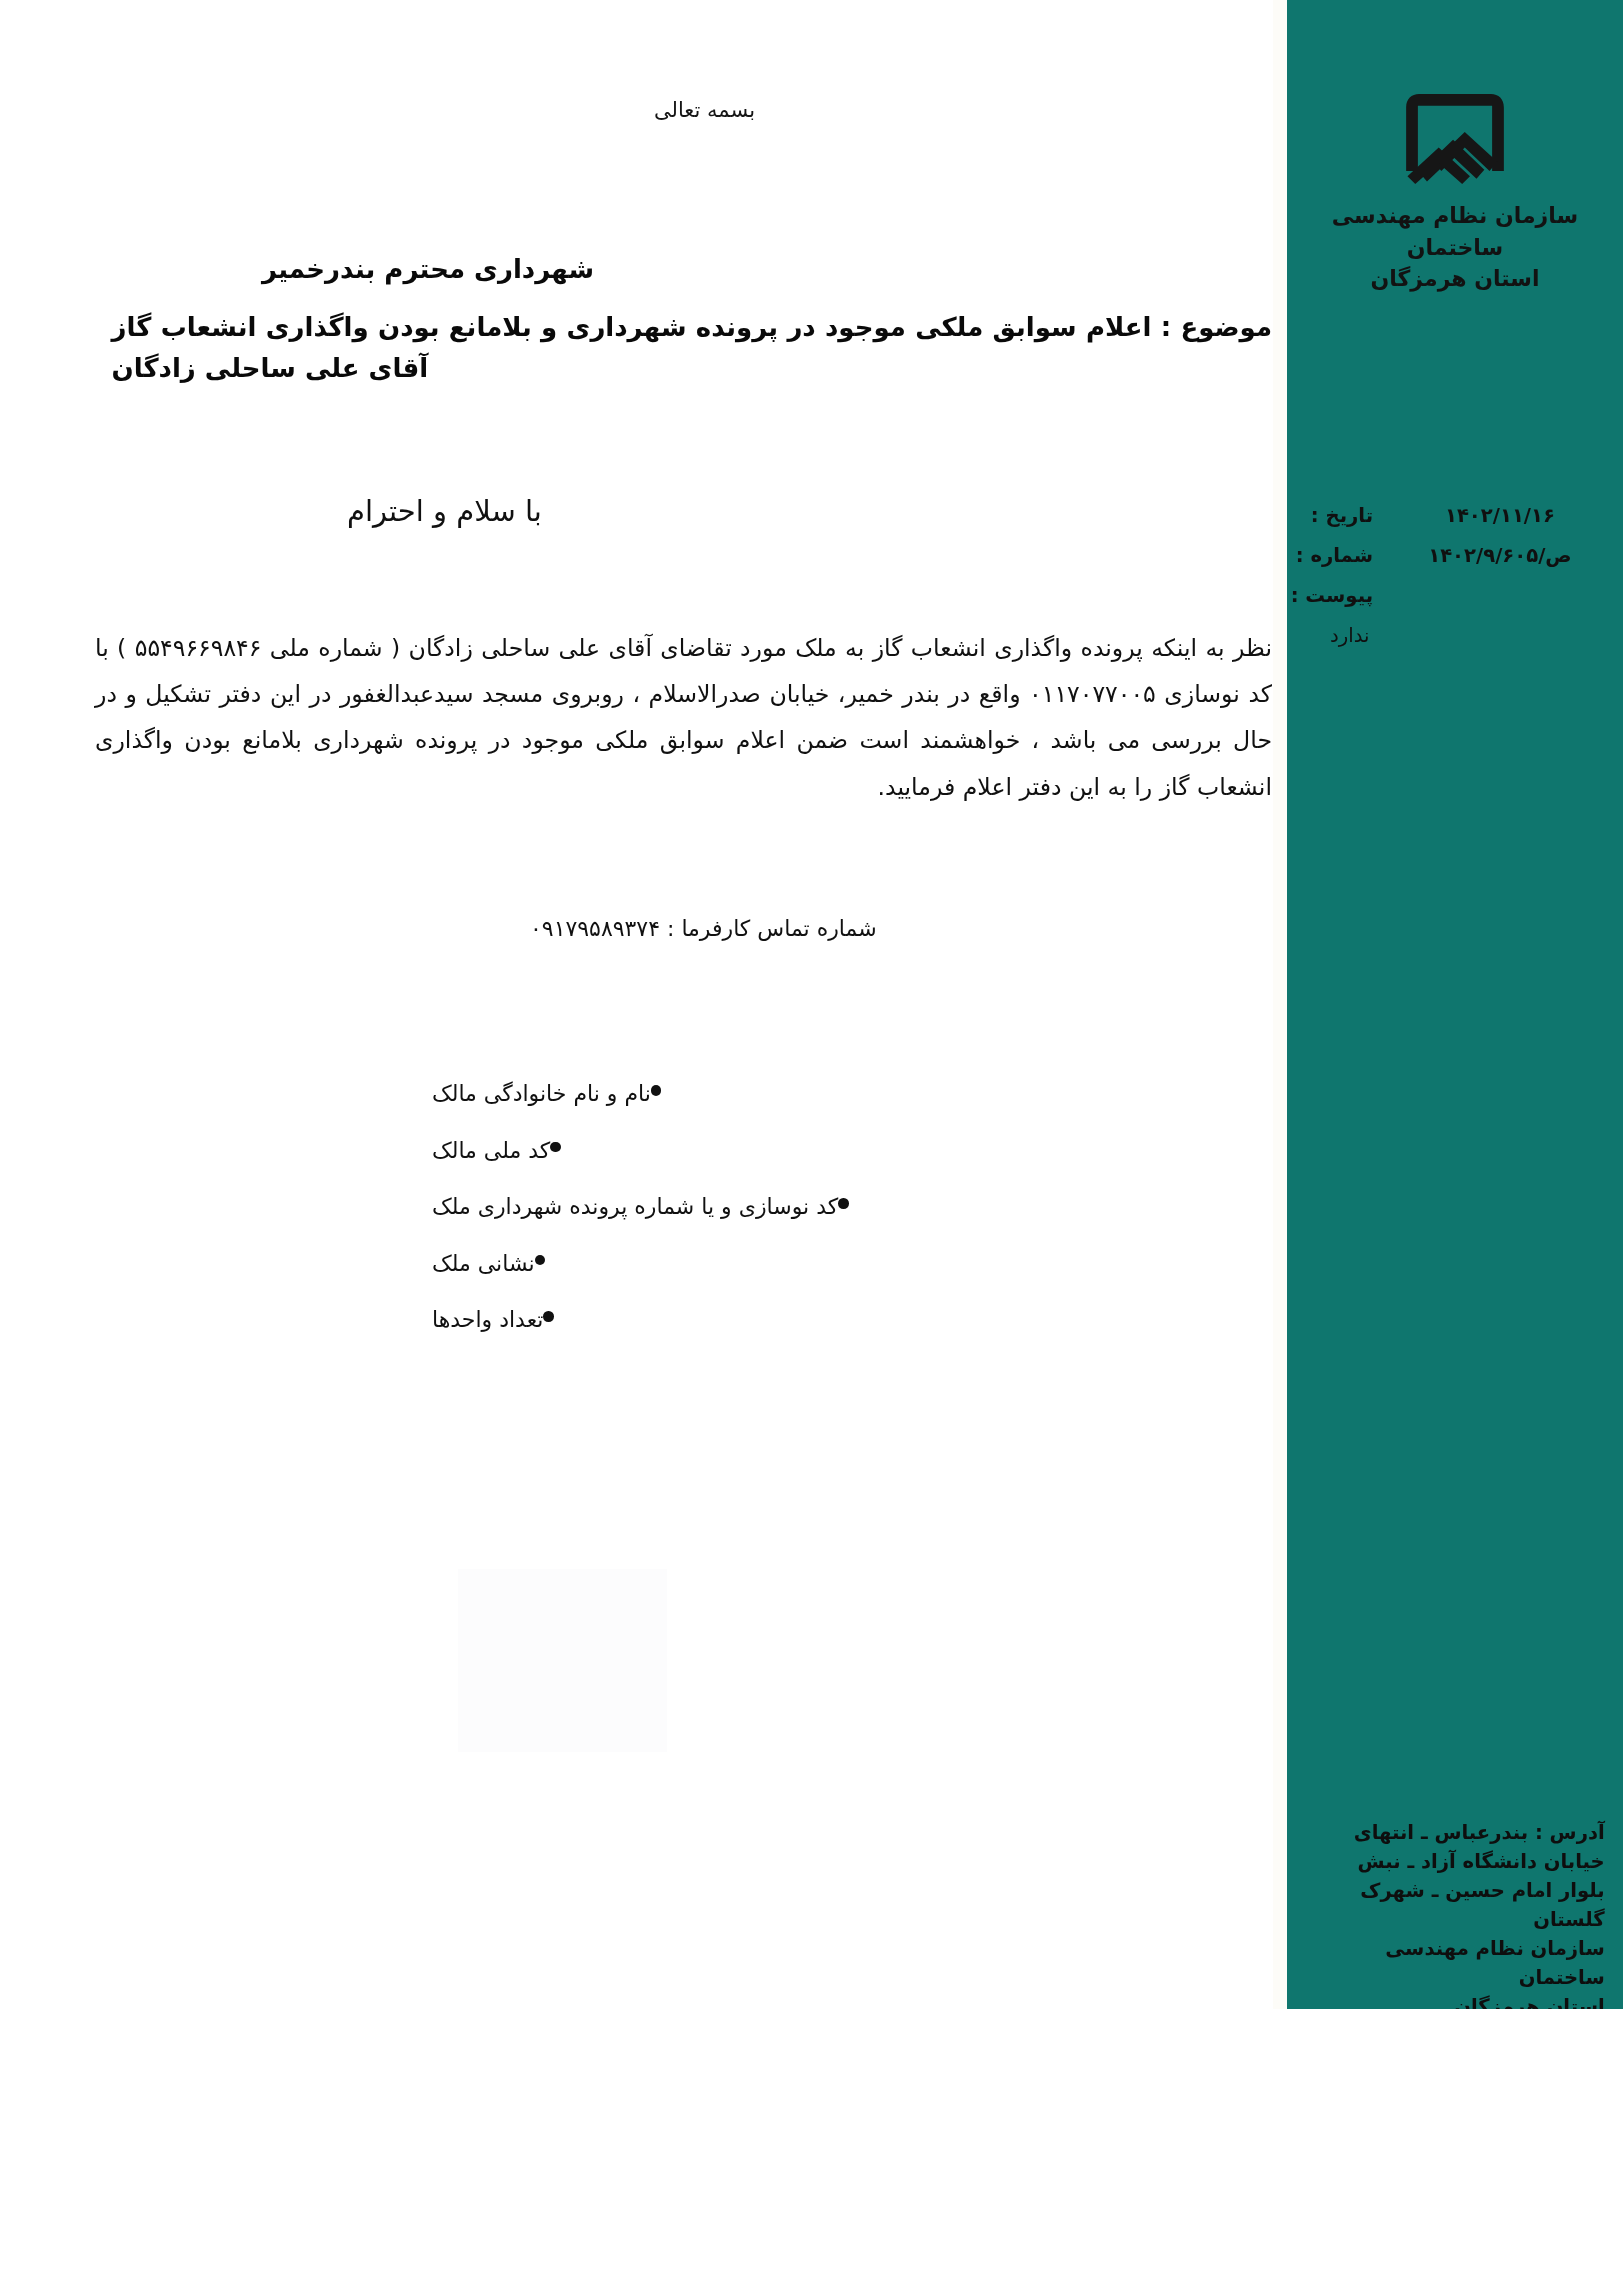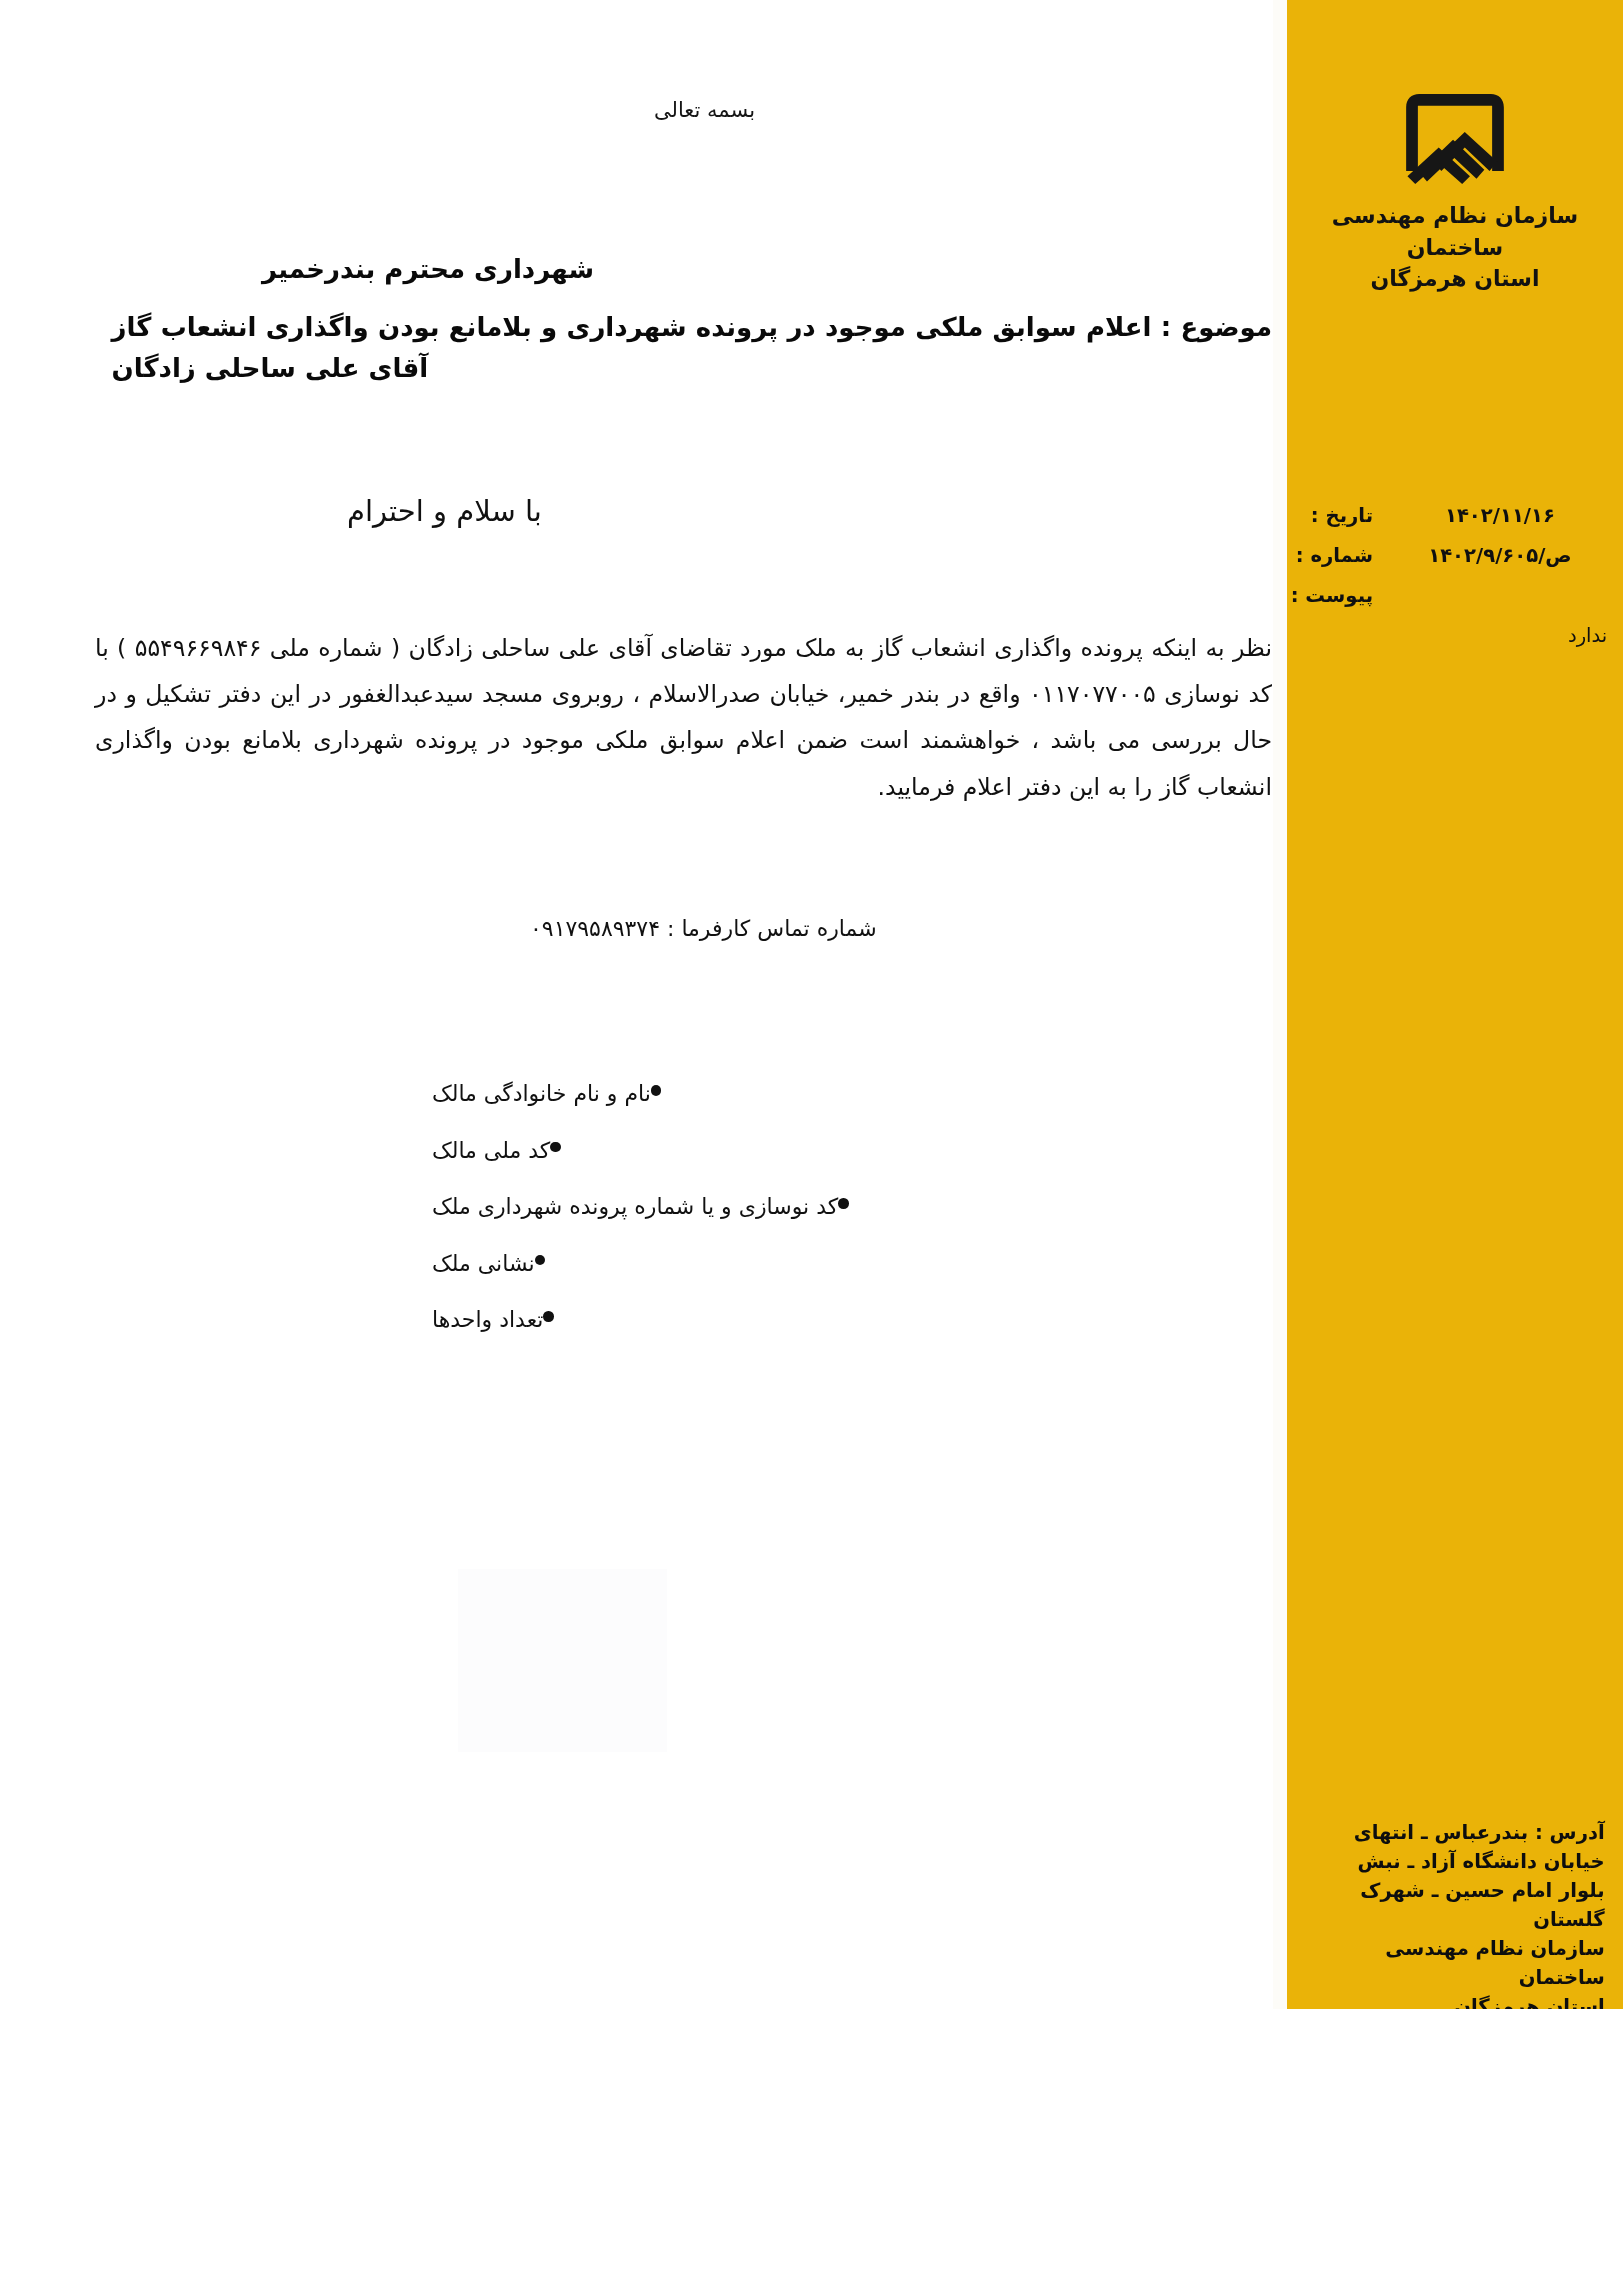--- a/index.html
+++ b/index.html
@@ -16,21 +16,21 @@
     overflow: hidden;
   }
 
   
   .sidebar {
     position: absolute;
     top: 0;
     right: 0;
     width: 336px;
     height: 2295px;
-    background: #eab308;
+    background: #0f766e;
     box-sizing: border-box;
   }
   .sidebar-gap {
     position: absolute;
     top: 0;
     right: 336px;
     width: 14.4px;
     height: 2295px;
     background: #fdfcf8;
   }
@@ -87,22 +87,22 @@
     font-weight: bold;
     color: #101010;
     flex: 1;
     text-align: center;
     padding-left: 19.6px;
   }
   .meta-attach-value {
     margin-top: 0;
     font-size: 19.6px;
     color: #101010;
-    text-align: right;
-    padding-left: 24px;
+    text-align: left;
+    padding-left: 43px;
   }
 
   
   .sb-footer {
     position: absolute;
     left: 0;
     right: 0;
     top: 1819px;
     padding: 0 18.3px 0 22px;
     box-sizing: border-box;

